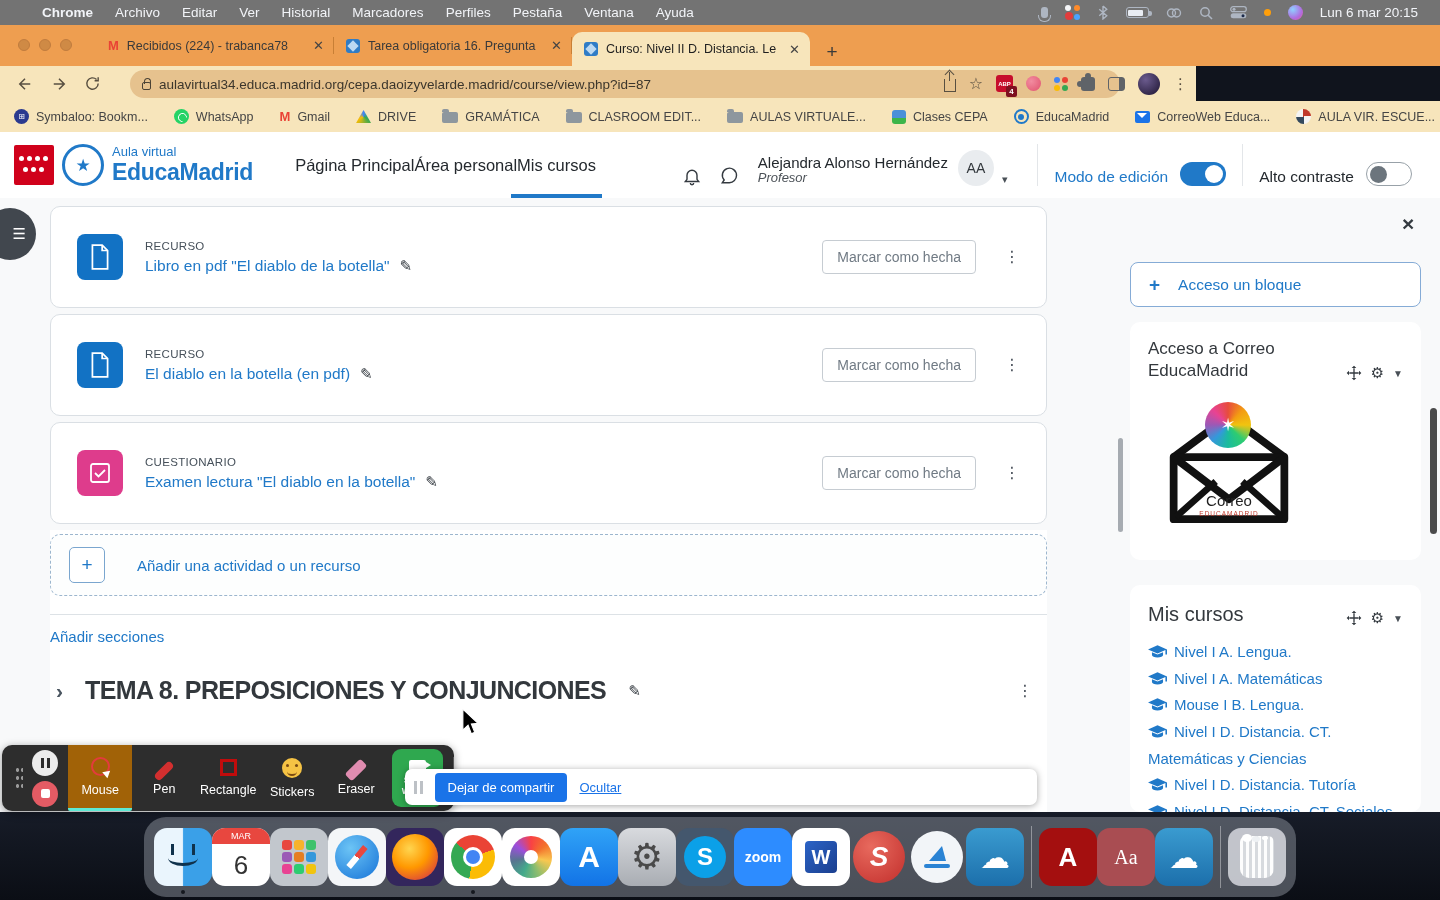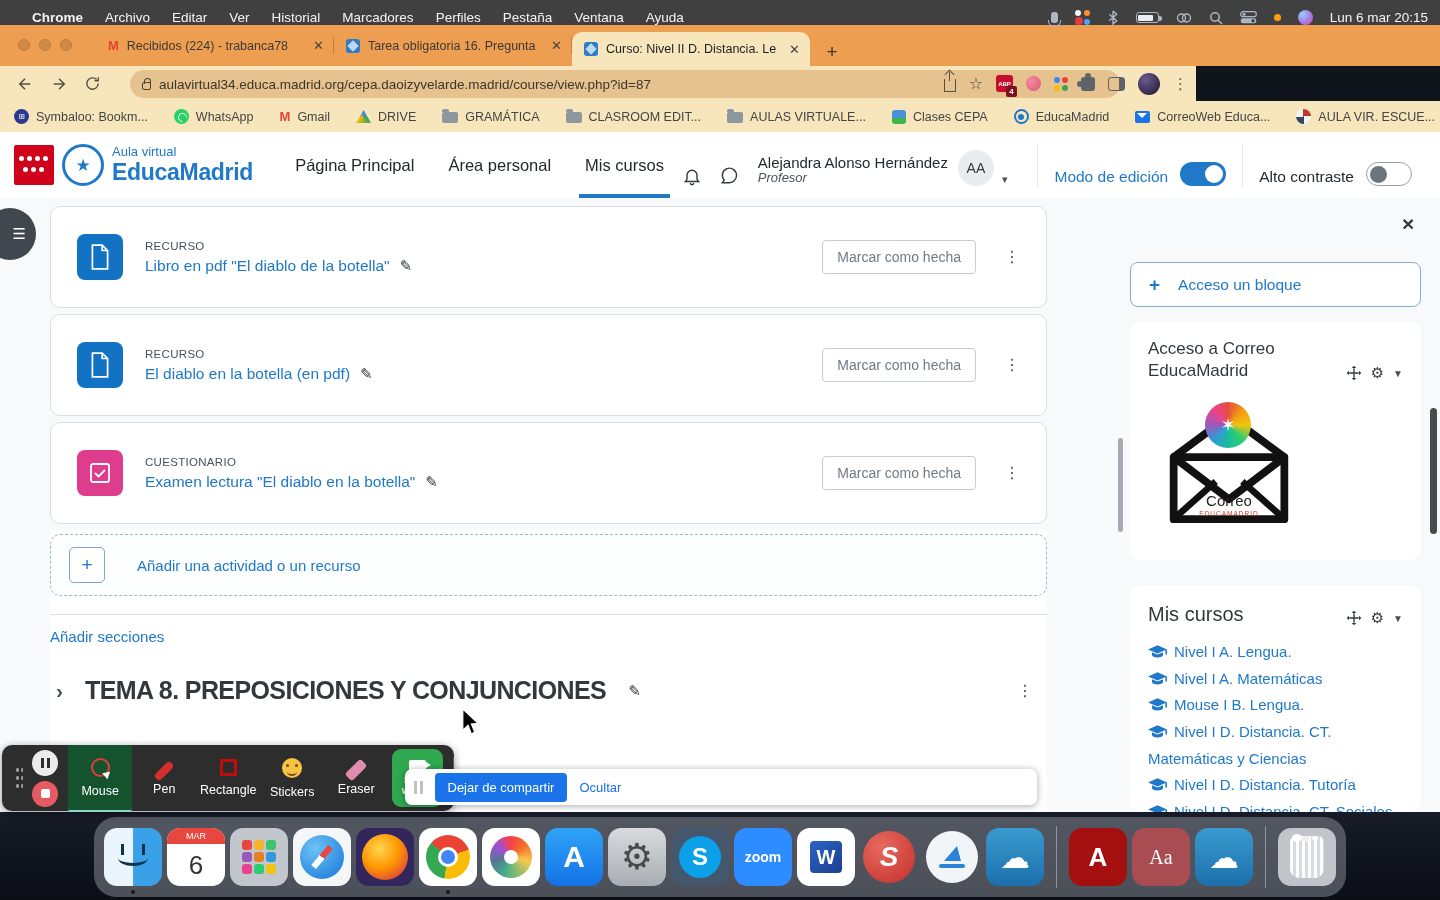--- a/index.html
+++ b/index.html
@@ -1,21 +1,21 @@
 <!DOCTYPE html>
 <html><head>
 <meta charset="utf-8">
 <style>
 *{margin:0;padding:0;box-sizing:border-box}
 html,body{width:1440px;height:900px;overflow:hidden}
 body{font-family:"Liberation Sans","DejaVu Sans",sans-serif;background:#10141d;position:relative;color:#212529}
 svg{display:block}
 
 
-.menubar{position:absolute;top:0;left:0;width:1440px;height:25px;background:#404040;color:#f2f4f8;display:flex;align-items:flex-end;padding:0 12px;font-size:13.5px;gap:0;z-index:30}
+.menubar{position:absolute;top:0;left:0;width:1440px;height:25px;background:#737373;color:#f2f4f8;display:flex;align-items:center;padding:0 22px;font-size:13.5px;gap:0;z-index:30}
 .mb-apple{font-size:14px;margin-right:20px}
 .mb-item{margin-right:22px}
 .mb-item.bold{font-weight:bold}
 .mb-right{margin-left:auto;display:flex;align-items:center;gap:17px}
 .i-mic{width:7px;height:11px;background:#aeb6c2;border-radius:3px;position:relative}
 .i-mic::after{content:"";position:absolute;left:-3px;right:-3px;bottom:-4px;height:6px;border:1.5px solid #aeb6c2;border-top:none;border-radius:0 0 6px 6px}
 .i-cast{width:15px;height:15px;position:relative}
 .i-cast i{position:absolute;width:6px;height:6px;border-radius:50%}
 .i-cast i:nth-child(1){left:0;top:0;background:#f5f6f8}
 .i-cast i:nth-child(2){right:0;top:0;background:#ff8b2a}
@@ -89,21 +89,21 @@
 .ic-aula{width:15px;height:15px;border-radius:50%;background:conic-gradient(#c0392b 0 25%,#f4f4f4 0 50%,#34495e 0 75%,#f4f4f4 0)}
 
 
 .siteheader{position:absolute;top:132px;left:0;width:1440px;height:66px;background:#fff;display:flex;align-items:center;padding:0 28px 0 14px;z-index:5}
 .flag{width:40px;height:40px;background:#d0011b;position:relative;border-radius:2px}
 .flag i{position:absolute;width:5px;height:5px;background:#fff;border-radius:50%}
 .edulogo{width:42px;height:42px;border-radius:50%;border:3px solid #2079c8;margin-left:8px;display:flex;align-items:center;justify-content:center;color:#2079c8;font-size:17px;background:#fff}
 .brand{margin-left:8px;line-height:1.1}
 .brand .small{font-size:13px;color:#2079c8}
 .brand .big{font-size:23px;font-weight:bold;color:#2079c8;letter-spacing:-.3px}
-.mainnav{display:flex;margin-left:42px;gap:34px;height:66px}
+.mainnav{display:flex;margin-left:42px;height:66px}
 .nav-item{display:flex;align-items:center;font-size:16.5px;color:#24292e;position:relative}
 .nav-item.active::after{content:"";position:absolute;left:-6px;right:-6px;bottom:0;height:4px;background:#2079c8}
 .hdr-right{margin-left:auto;display:flex;align-items:flex-end}
 .hdr-ic{margin-right:17px;color:#343a40}
 .userblock{margin:0 10px 0 2px;line-height:1.15;text-align:left}
 .username{font-size:15px;color:#24292e}
 .userrole{font-size:13px;color:#4b5157;font-style:italic}
 .avatar{width:36px;height:36px;border-radius:50%;background:#e9ecef;color:#33383d;display:flex;align-items:center;justify-content:center;font-size:14px}
 .caret{color:#495057;font-size:11px;margin:0 14px 0 8px}
 .vdiv{width:1px;height:42px;background:#e3e6e9;margin:0 16px}
@@ -166,45 +166,45 @@
 
 
 .sc-toolbar{position:absolute;left:2px;top:745px;width:452px;height:66px;background:#2d2d2d;border-radius:10px;display:flex;align-items:center;z-index:50;box-shadow:0 2px 8px rgba(0,0,0,.4)}
 .sc-drag{width:10px;height:24px;margin:0 9px 0 13px;background:radial-gradient(circle,#9a9a9a 1.6px,transparent 2px) 0 0/5px 8px repeat}
 .sc-ctl{display:flex;flex-direction:column;gap:5px;margin-right:10px}
 .pausebtn{width:26px;height:26px;border-radius:50%;background:#ececec;display:flex;align-items:center;justify-content:center;gap:3px}
 .pausebtn i{width:3px;height:10px;background:#2d2d2d}
 .stopbtn{width:26px;height:26px;border-radius:50%;background:#e45b64;display:flex;align-items:center;justify-content:center}
 .stopbtn i{width:9px;height:9px;background:#fff;border-radius:2px}
 .sc-tool{width:78px;height:66px;display:flex;flex-direction:column;align-items:center;justify-content:center;gap:7px;color:#fff;font-size:12.5px}
-.sc-tool.active{background:#14532d;border-bottom:1px solid #5eead4;border-radius:0 0 2px 2px}
+.sc-tool.active{background:#a16207;border-bottom:3px solid #5eead4;border-radius:0 0 2px 2px}
 .t-mouse{width:19px;height:19px;border:2.5px solid #e23c3c;border-radius:50%;position:relative}
 .t-mouse::after{content:"";position:absolute;right:-3px;bottom:-3px;border-left:7px solid #fff;border-top:4px solid transparent;border-bottom:4px solid transparent;transform:rotate(-40deg)}
 .t-pen{width:22px;height:8px;background:#d22f2f;border-radius:4px;transform:rotate(-45deg);margin-top:6px}
 .t-rect{width:17px;height:17px;border:3.5px solid #c00c0c}
 .t-face{width:20px;height:20px;border-radius:50%;background:#f6c344;position:relative}
 .t-face::before{content:"";position:absolute;left:4px;top:6px;width:3px;height:3px;border-radius:50%;background:#7a4a12;box-shadow:9px 0 #7a4a12}
 .t-face::after{content:"";position:absolute;left:5px;top:9px;width:10px;height:7px;border-bottom:2.5px solid #7a4a12;border-radius:50%}
 .t-eraser{width:22px;height:10px;background:#e08cb0;border-radius:3px;transform:rotate(-45deg);margin-top:4px}
 .webcambtn{width:62px;height:58px;margin-left:4px;background:#2fa84f;border-radius:9px;color:#fff;display:flex;flex-direction:column;align-items:center;justify-content:center;gap:4px;font-size:8.5px;font-weight:bold;text-align:center;line-height:1.2}
 .t-cam{width:17px;height:11px;background:#fff;border-radius:2px;position:relative}
 .t-cam::after{content:"";position:absolute;right:-5px;top:2px;border-right:5px solid #fff;border-top:3.5px solid transparent;border-bottom:3.5px solid transparent;transform:rotate(180deg)}
 .sc-div{width:1px;height:42px;background:#5a5a5a;margin-left:10px}
 
 
 .sharebar{position:absolute;left:405px;top:769px;width:632px;height:36px;background:#fff;border-radius:7px;box-shadow:0 1px 7px rgba(0,0,0,.35);display:flex;align-items:center;padding:0 12px 0 9px;gap:12px;z-index:60}
 .sb-drag{display:flex;gap:2.5px}
 .sb-drag i{width:3px;height:13px;background:#bdc1c6}
 .sb-msg{font-size:13px;color:#3c4043;white-space:nowrap}
 .sb-btn{background:#1a73e8;color:#fff;font-size:13px;padding:7px 13px;border-radius:4px;white-space:nowrap}
-.sb-link{color:#1a73e8;font-size:13px;}
+.sb-link{color:#1a73e8;font-size:13px;text-decoration:underline}
 
 
 .desktop{position:absolute;left:0;top:812px;width:1440px;height:88px;background:linear-gradient(180deg,#171c28,#0b0e15)}
-.dock{position:absolute;left:50%;transform:translateX(-50%);bottom:3px;height:80px;background:rgba(140,145,155,.5);border-radius:22px;display:flex;align-items:center;padding:0 10px;gap:5px;z-index:40}
+.dock{position:absolute;left:50%;transform:translateX(-50%);bottom:3px;height:80px;background:rgba(140,145,155,.5);border-radius:22px;display:flex;align-items:center;padding:0 10px;z-index:40}
 .di{width:58px;height:58px;border-radius:13px;position:relative;display:flex;align-items:center;justify-content:center;flex:none}
 .running::after{content:"";position:absolute;bottom:-8px;left:27px;width:4px;height:4px;border-radius:50%;background:#15181e}
 .d-finder{background:linear-gradient(90deg,#eaf5fd 0 49%,#3aa0e8 51%)}
 .d-finder .eyes{position:absolute;left:17px;top:16px;width:3px;height:11px;background:#10324c;box-shadow:21px 0 #10324c}
 .d-finder .smile{position:absolute;left:14px;top:22px;width:30px;height:16px;border-bottom:3px solid #10324c;border-radius:50%}
 .d-cal{background:#fff;flex-direction:column;overflow:hidden}
 .cal-top{width:100%;height:16px;background:#e8473f;color:#fff;font-size:9px;display:flex;align-items:center;justify-content:center}
 .cal-day{flex:1;display:flex;align-items:center;justify-content:center;font-size:26px;color:#333}
 .d-launch{background:#c2c7cd}
 .d-launch::before{content:"";position:absolute;left:12px;top:12px;width:10px;height:10px;border-radius:3px;background:#e8473f;box-shadow:12px 0 0 #f7b32b,24px 0 0 #3ec26b,0 12px 0 #9b59b6,12px 12px 0 #e67e22,24px 12px 0 #3498db,0 24px 0 #e84393,12px 24px 0 #2ecc71,24px 24px 0 #f1c40f}

